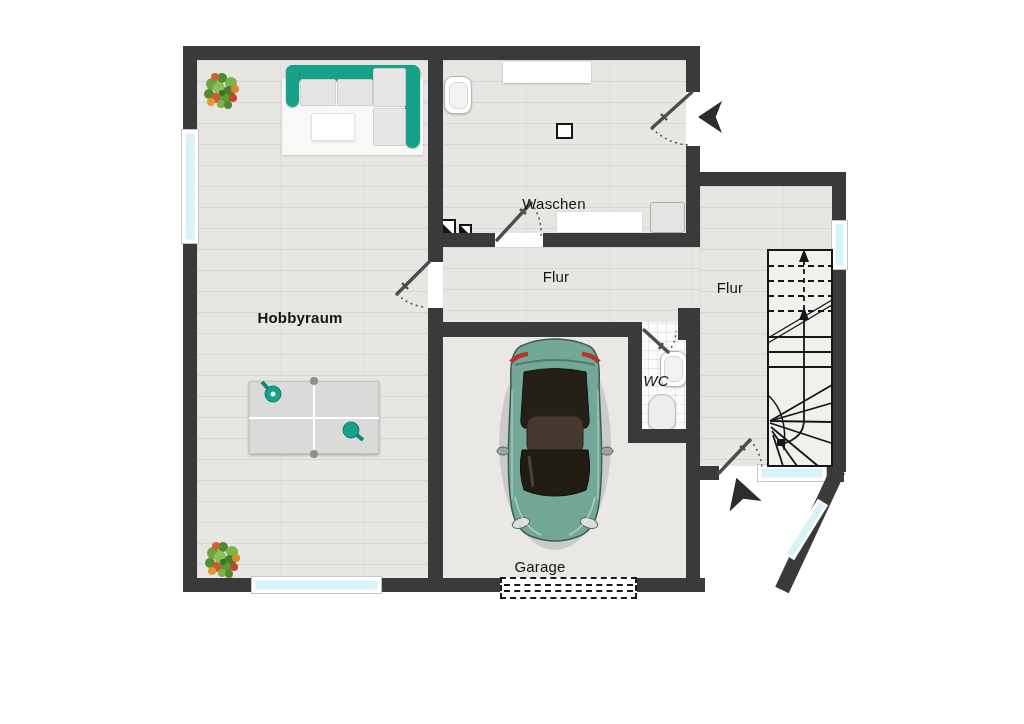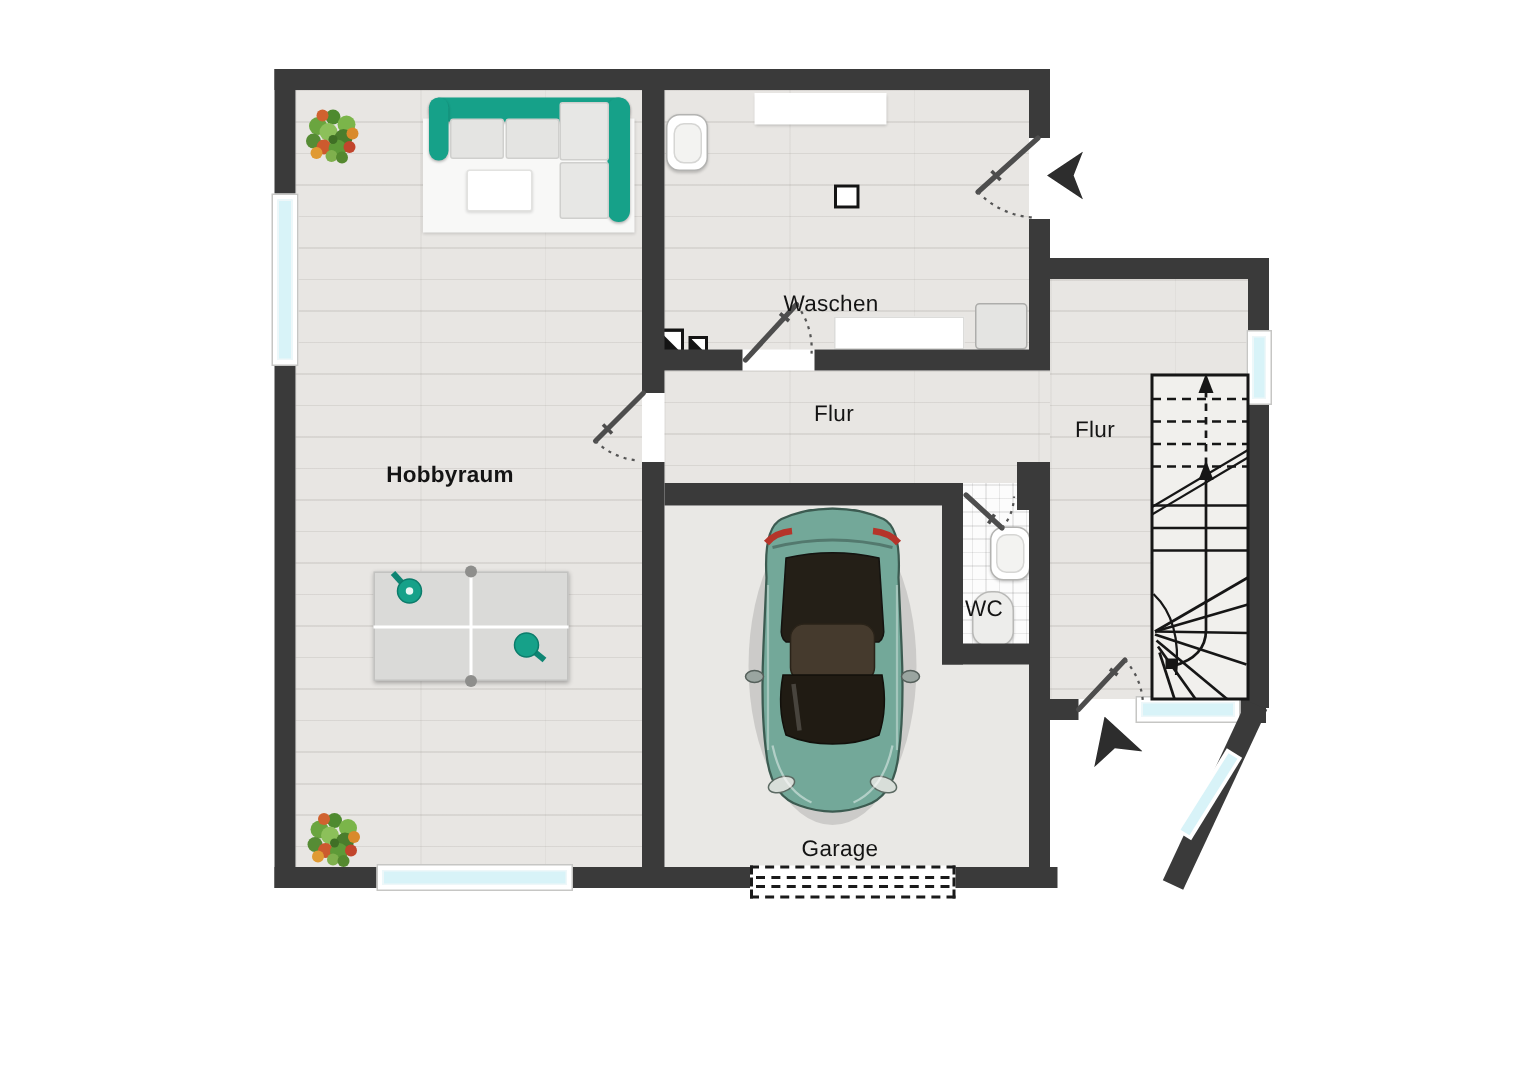--- a/index.html
+++ b/index.html
@@ -247,16 +247,16 @@
     </g>
   </svg>
 
   <div class="abs entry-arrow" style="left:698px;top:101px;width:24px;height:32px;clip-path:polygon(0 50%,100% 0,74% 50%,100% 100%);"></div>
   <div class="abs entry-arrow" style="left:724px;top:477px;width:34px;height:30px;clip-path:polygon(50% 0,100% 100%,50% 74%,0 100%);transform:rotate(-18deg);"></div>
 
   <span class="room-label" style="left:300px;top:317px;font-weight:bold;">Hobbyraum</span>
   <span class="room-label" style="left:554px;top:164px;margin-top:39px;">Waschen</span>
   <span class="room-label" style="left:556px;top:276px;">Flur</span>
   <span class="room-label" style="left:730px;top:287px;">Flur</span>
-  <span class="room-label" style="left:656px;top:406px;">WC</span>
-  <span class="room-label" style="left:560px;top:566px;">Garage</span>
+  <span class="room-label" style="left:656px;top:380px;font-style:italic;">WC</span>
+  <span class="room-label" style="left:540px;top:566px;">Garage</span>
 
 </div>
 
 </body></html>

